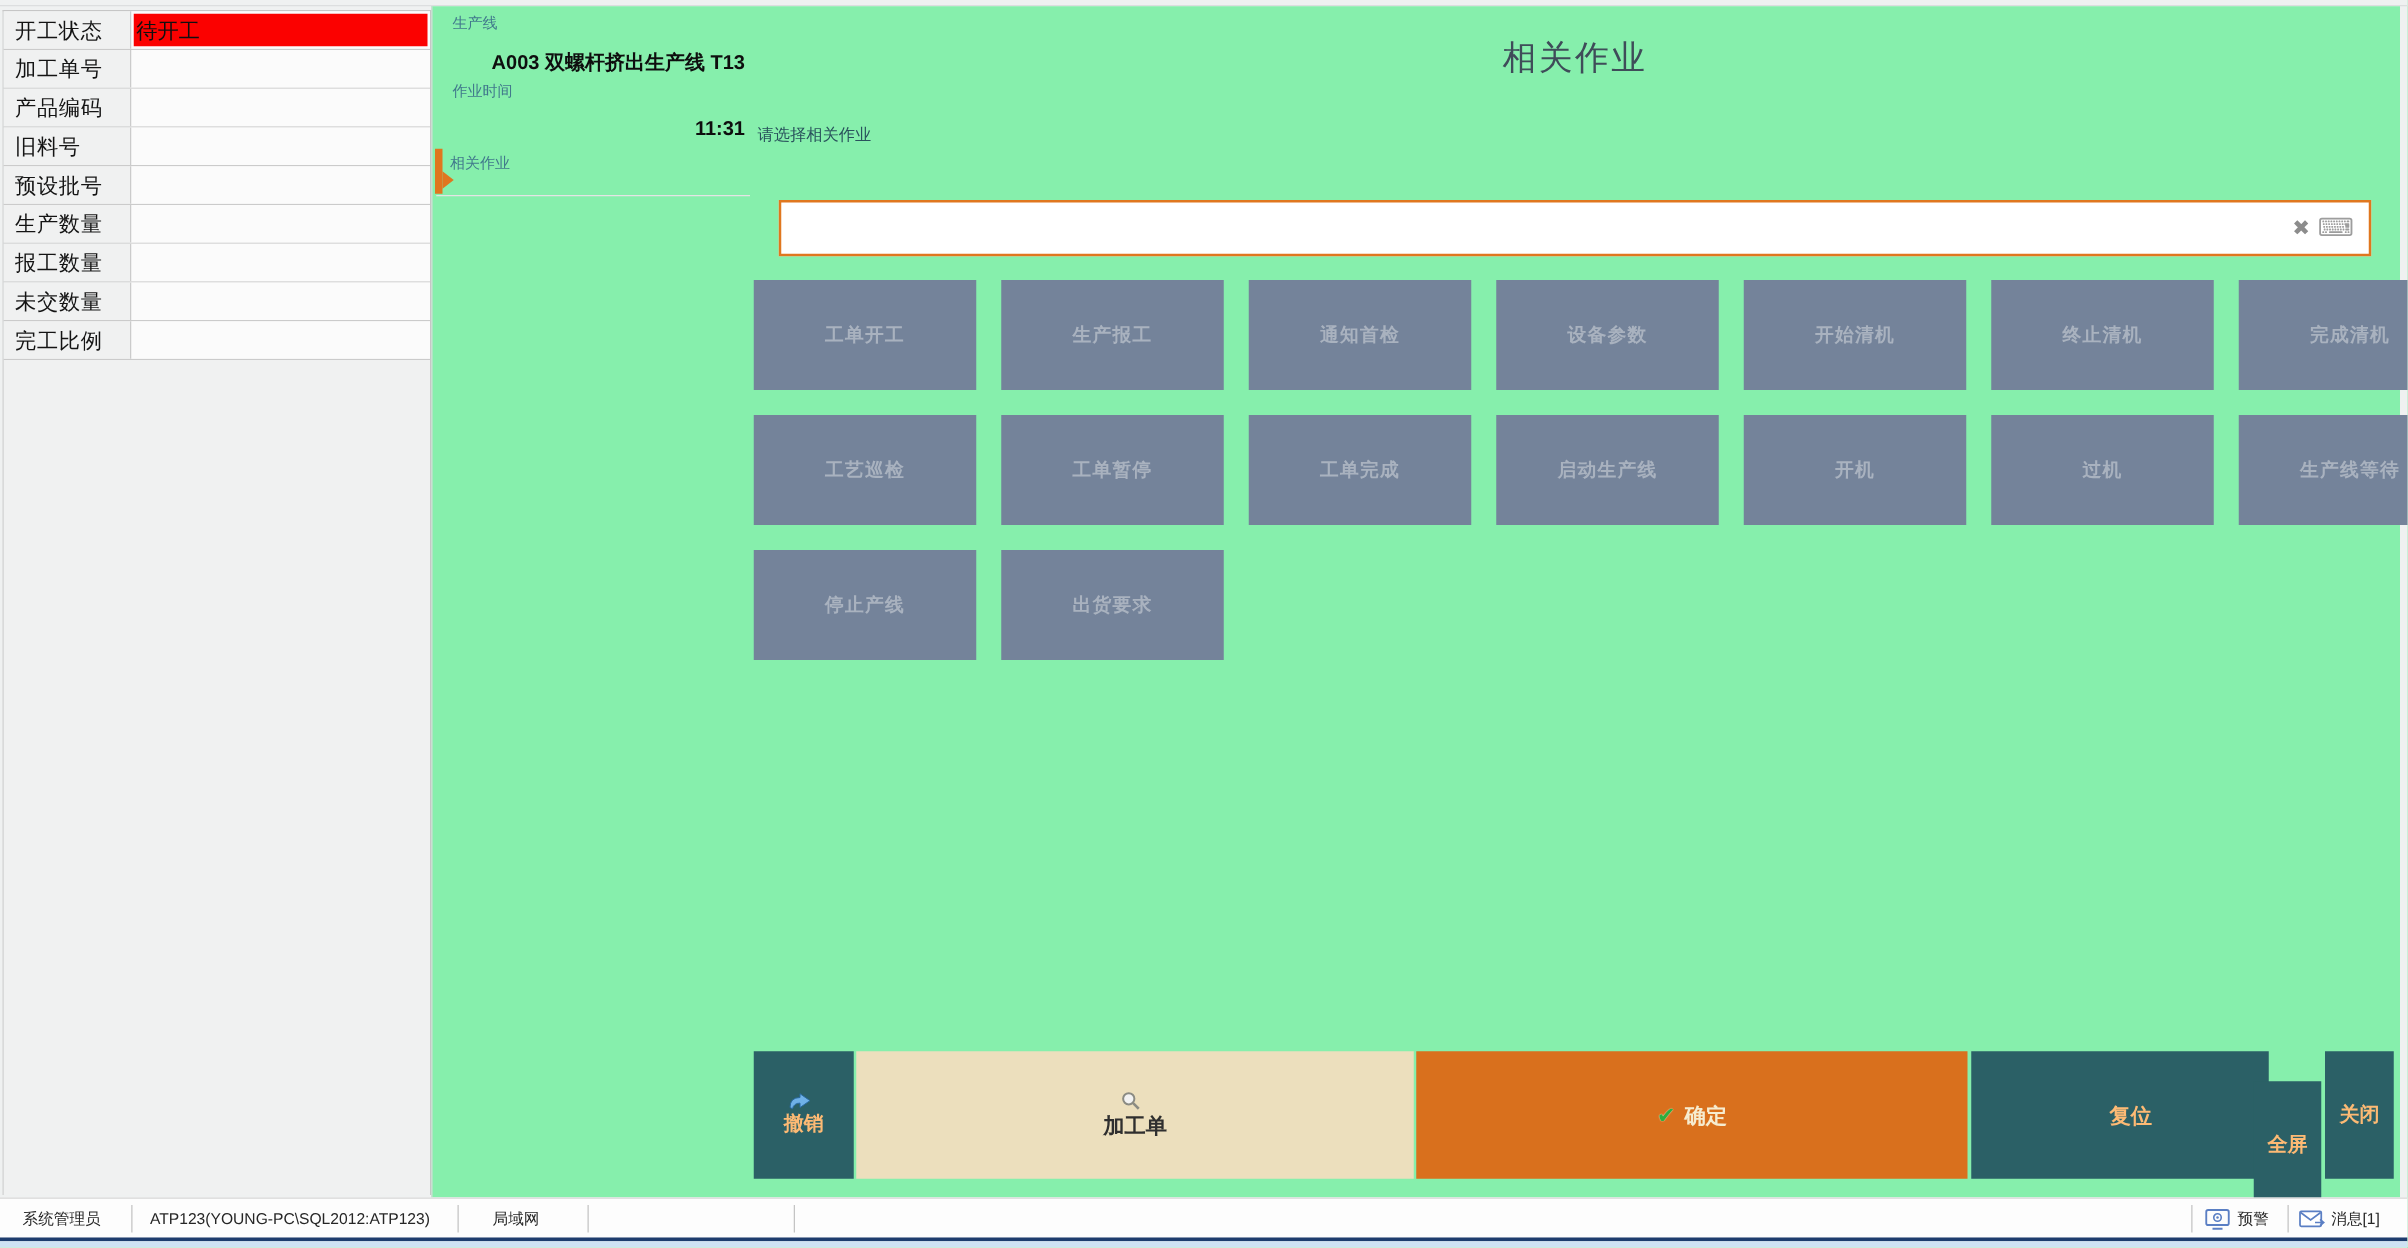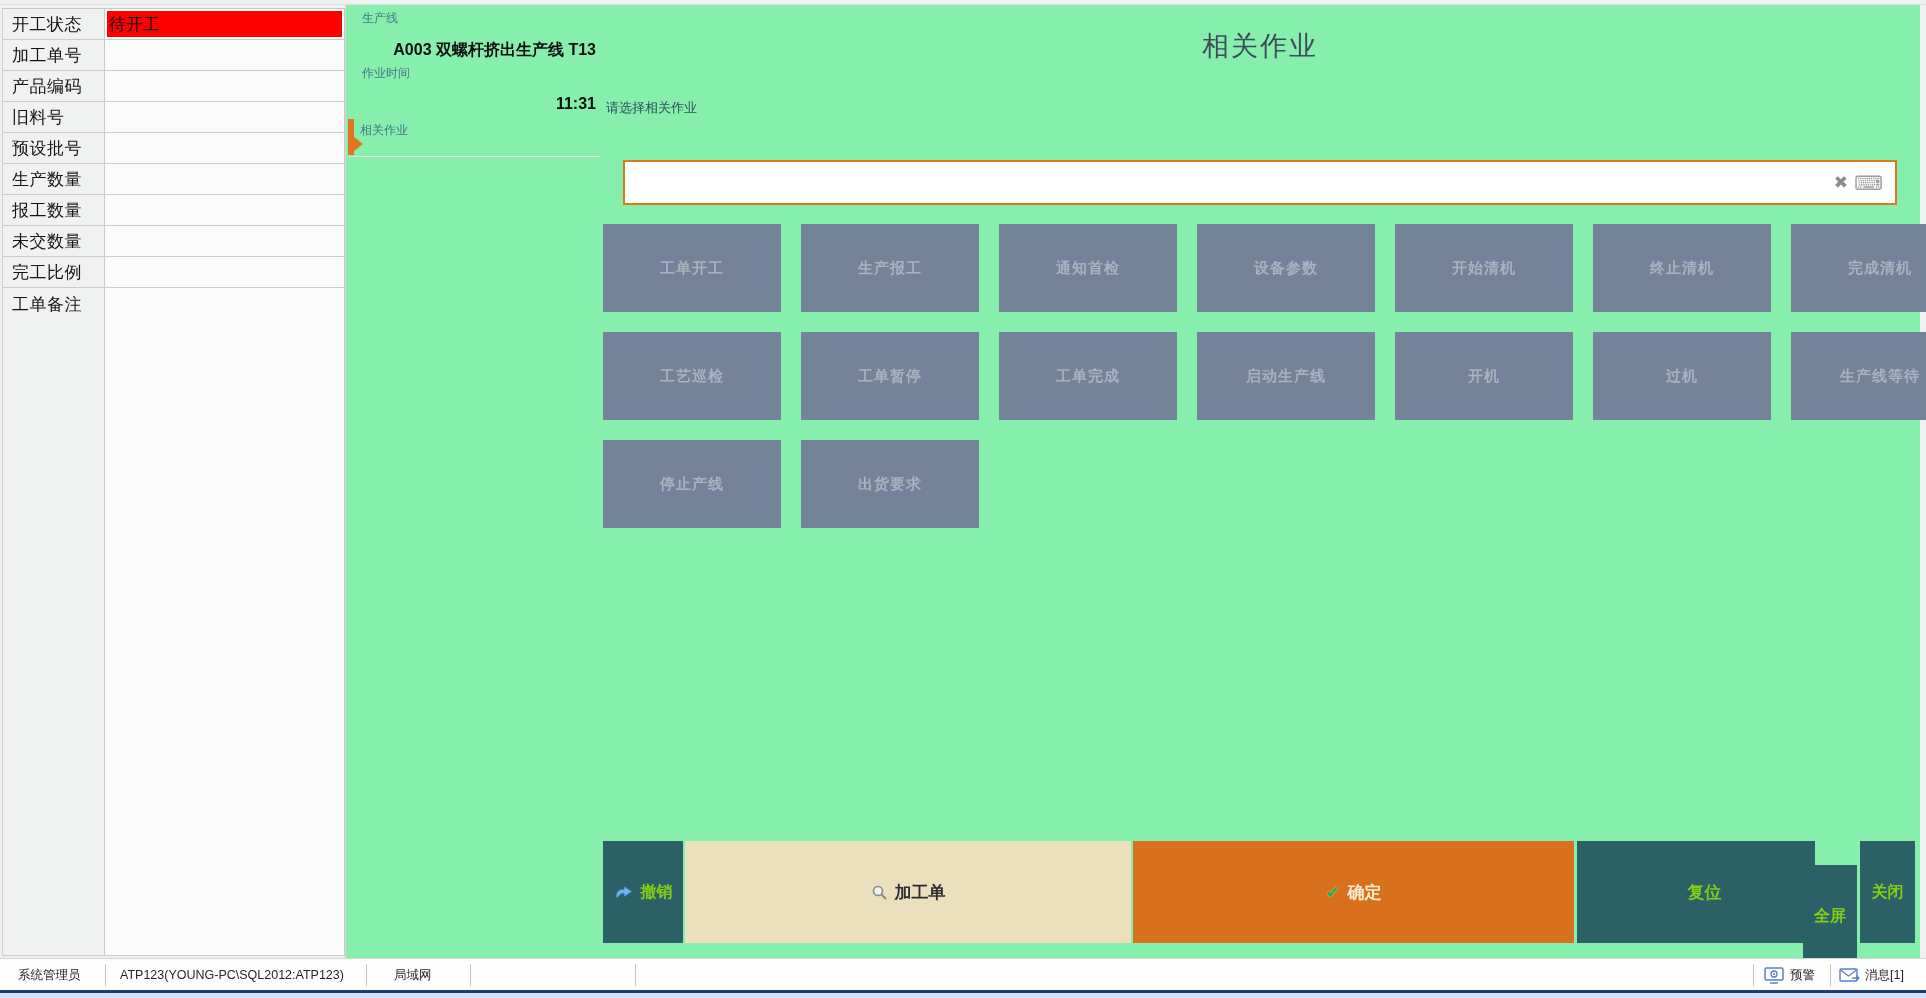--- a/index.html
+++ b/index.html
@@ -33,22 +33,22 @@
   .search-input { flex:1; border:none; outline:none; height:100%; font-size:16px; padding:0 8px; background:transparent; }
   .clear-glyph { position:absolute; right:47px; top:0; height:41px; display:flex; align-items:center; color:#8c8c8c; font-size:17px; font-weight:bold; cursor:pointer; }
   .kbd-glyph { position:absolute; right:12px; top:0; height:41px; display:flex; align-items:center; color:#9d9d9d; font-size:20px; cursor:pointer; }
 
   .ops-grid { position:absolute; left:257px; top:219px; display:grid; grid-template-columns:repeat(7,178px); grid-auto-rows:88px; gap:20px; }
   .op-btn { background:#74839a; color:#a9b2bf; font-size:15px; font-weight:bold; display:flex; align-items:center; justify-content:center; letter-spacing:1px; cursor:pointer; }
 
   
   .act { position:absolute; top:841px; height:102px; display:flex; align-items:center; justify-content:center; font-weight:bold; cursor:pointer; }
   .act .ico { margin-right:7px; display:flex; align-items:center; }
-  .teal { background:#2b6066; color:#84cc16; }
-  .cream { background:#ecdfbd; color:#2f2f2f; }
+  .teal { background:#2b6066; color:#fdba74;flex-direction:column; }
+  .cream { background:#ecdfbd; color:#2f2f2f;flex-direction:column; }
   .orange { background:#d9701d; color:#f6ecd0; }
   #btn-undo { left:603px; width:80px; font-size:16px; }
   #btn-workorder { left:685px; width:446px; font-size:17px; }
   #btn-confirm { left:1133px; width:441px; font-size:17px; }
   #btn-reset { left:1577px; width:238px; font-size:17px;padding-left:17px; }
   #btn-full { left:1803px; width:54px; font-size:16px;margin-top:24px; }
   #btn-close { left:1860px; width:55px; font-size:16px; }
   .check-mark { color:#2fae3e; font-size:18px; text-shadow:0 0 1px #fff; }
 
   
@@ -95,24 +95,20 @@
     <div class="s-row">
       <div class="s-label">报工数量</div>
       <div class="s-value"></div>
     </div>
     <div class="s-row">
       <div class="s-label">未交数量</div>
       <div class="s-value"></div>
     </div>
     <div class="s-row">
       <div class="s-label">完工比例</div>
-      <div class="s-value"></div>
-    </div>
-    <div class="s-row last">
-      <div class="s-label" style="align-items:flex-start; padding-top:5px;">工单备注</div>
       <div class="s-value"></div>
     </div>
   </div>
 
   <div class="content">
     <div class="panel-label" style="left:16px; top:5px;">生产线</div>
     <div class="panel-value" style="top:35px;">A003 双螺杆挤出生产线  T13</div>
     <div class="panel-label" style="left:16px; top:60px;">作业时间</div>
     <div class="panel-value" style="top:90px;">11:31</div>
     <div class="sel-marker"></div>

